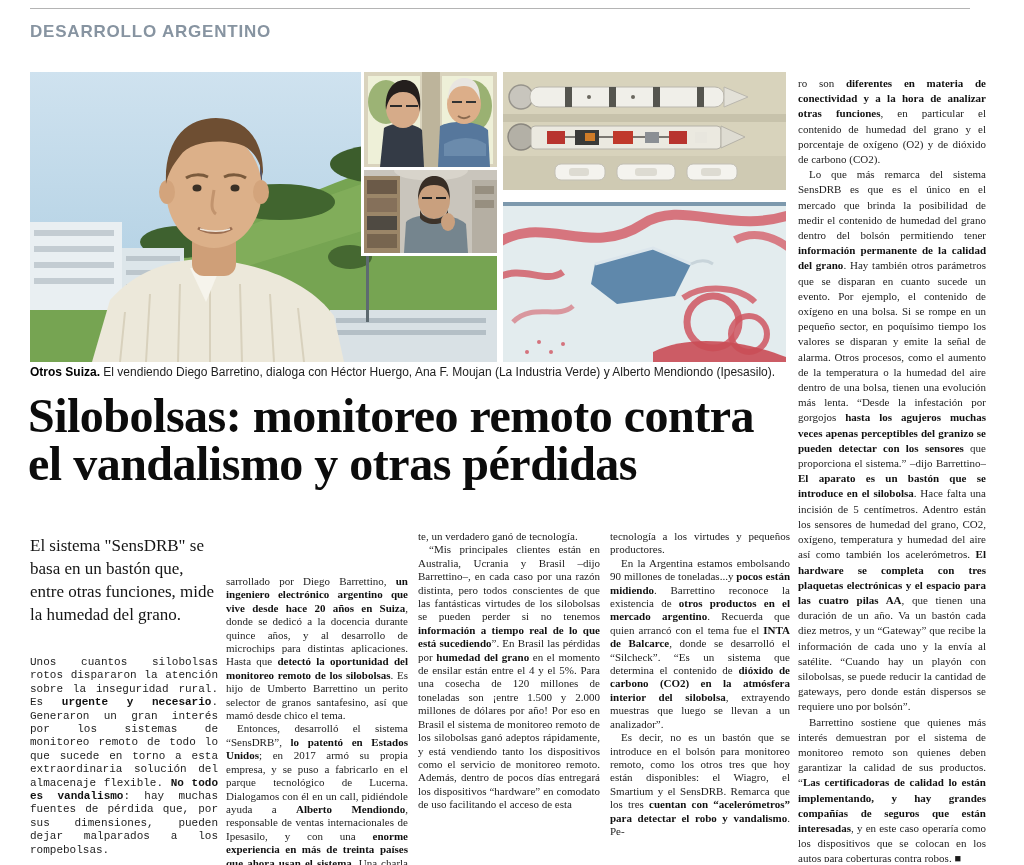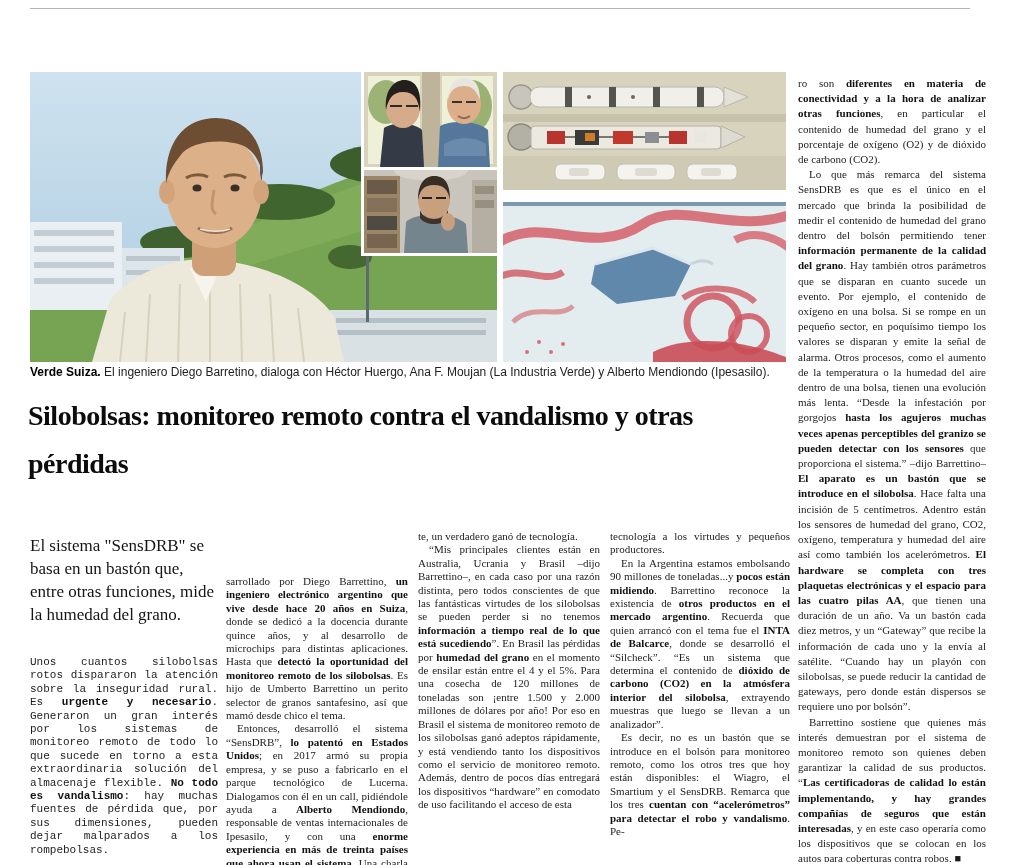--- a/index.html
+++ b/index.html
@@ -13,41 +13,42 @@
   .photo svg{display:block;width:100%;height:100%;}
   .photo-main{left:0;top:0;width:467px;height:290px;}
   .photo-inset1{left:331px;top:0;width:136px;height:98px;border-left:3px solid #fff;border-bottom:3px solid #fff;box-sizing:border-box;}
   .photo-inset2{left:331px;top:98px;width:136px;height:86px;border-left:3px solid #fff;border-bottom:3px solid #fff;box-sizing:border-box;}
   .photo-equip{left:473px;top:0;width:283px;height:118px;}
   .photo-red{left:473px;top:130px;width:283px;height:160px;}
   .caption{position:absolute;left:30px;top:365px;width:756px;
            font-family:"Liberation Sans",sans-serif;font-size:12px;color:#222;}
   .caption b{color:#000;}
   .headline{position:absolute;left:28px;top:392px;width:762px;font-weight:bold;
-            font-size:28px;line-height:48px;color:#0c0c0c;letter-spacing:-0.5px;}
+            font-size:48px;line-height:48px;color:#0c0c0c;letter-spacing:-0.5px;}
   .standfirst{position:absolute;left:30px;top:534px;width:188px;
               font-size:17px;line-height:23px;color:#141414;}
   .col{position:absolute;font-size:11px;line-height:13.4px;text-align:justify;
        color:#1c1c1c;overflow:hidden;}
   .col p{margin:0;}
   .col p.indent{text-indent:11px;}
   .col b{font-weight:bold;color:#111;}
   #col1{left:30px;top:656px;width:188px;height:206px;font-family:Liberation Mono, monospace;}
   #col2{left:226px;top:530px;width:182px;height:334px;margin-top:45px;}
   #col3{left:418px;top:530px;width:182px;height:334px;}
   #col4{left:610px;top:530px;width:180px;height:334px;}
   #col5{left:798px;top:76px;width:188px;height:786px;line-height:15.2px;}
 </style>
 </head>
 <body>
 
 <div class="page">
 
   <div class="top-rule" style="background: rgb(180, 180, 180);"></div>
 
+  <div class="kicker" style="color: rgb(135, 148, 161);">DESARROLLO ARGENTINO</div>
 
   <div class="collage">
 
     <div class="photo photo-main">
       <svg viewBox="0 0 467 290" preserveAspectRatio="none">
         <defs>
           <linearGradient id="sky" x1="0" y1="0" x2="0" y2="1">
             <stop offset="0" stop-color="#cfe2ef"></stop>
               <stop offset="1" stop-color="#a9cbe0"></stop>
           </linearGradient>
@@ -203,21 +204,21 @@
           <circle cx="60" cy="142" r="2" fill="#d4737c"></circle>
 
         <polygon points="92,62 150,46 188,62 172,94 114,102 88,82" fill="#5f88ab"></polygon>
         <path d="M92,62 L150,46 L188,62" stroke="#dce6ec" stroke-width="3" fill="none"></path>
         <path d="M188,62 C196,58 204,58 210,62" stroke="#c8d4da" stroke-width="3" fill="none"></path>
       </svg>
     </div>
   </div>
 
   <div class="caption">
-    <b>Verde Suiza.</b><span> El ingeniero Diego Barretino, dialoga con Héctor Huergo, Ana F. Moujan (La Industria Verde) y Alberto Mendiondo (Ipesasilo).</span>
+    <b>Otros Suiza.</b><span> El vendiendo Diego Barretino, dialoga con Héctor Huergo, Ana F. Moujan (La Industria Verde) y Alberto Mendiondo (Ipesasilo).</span>
   </div>
 
   <h1 class="headline" style="margin: 0px; color: rgb(12, 12, 12);">Silobolsas: monitoreo remoto contra el vandalismo y otras pérdidas</h1>
 
   <div class="standfirst">El sistema "SensDRB" se basa en un bastón que, entre otras funciones, mide la humedad del grano.</div>
 
   <div id="col1" class="col">
       <p><span>Unos cuantos silobolsas rotos dispararon la atención sobre la inseguridad rural. Es </span><b>urgente y necesario</b><span>. Generaron un gran interés por los sistemas de monitoreo remoto de todo lo que sucede en torno a esta extraordinaria solución del almacenaje flexible. </span><b>No todo es vandalismo</b><span>: hay muchas fuentes de pérdida que, por sus dimensiones, pueden dejar malparados a los rompebolsas.</span></p>
     </div>
   <div id="col2" class="col">

